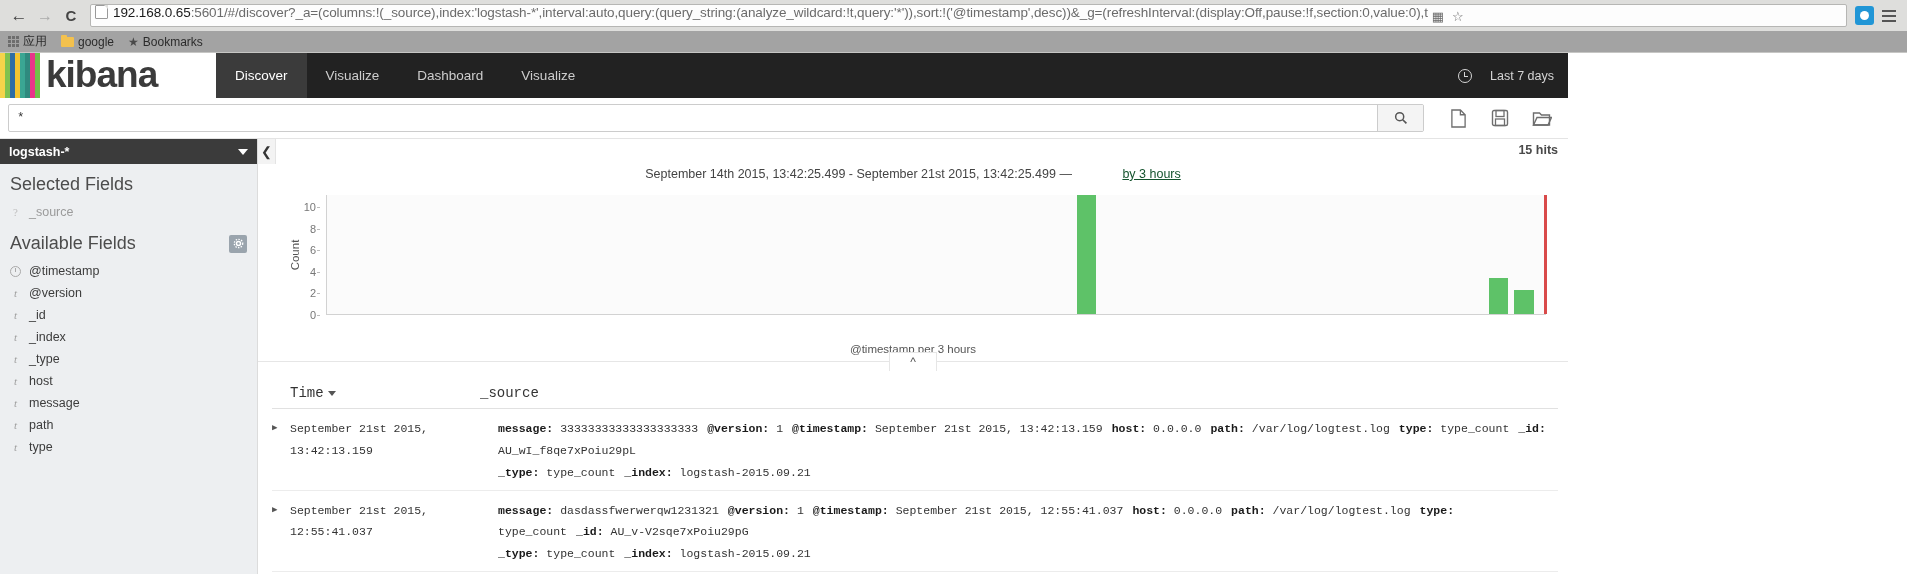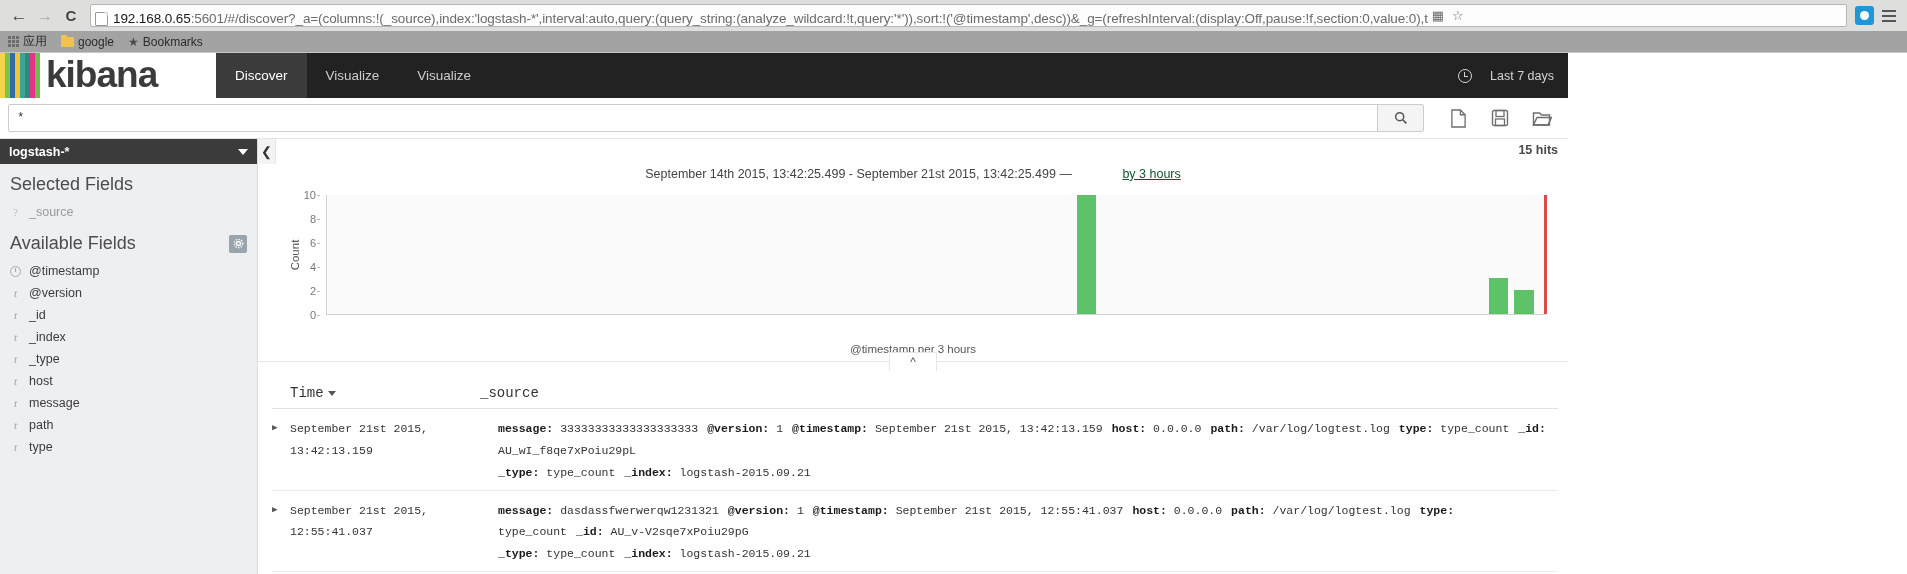--- a/index.html
+++ b/index.html
@@ -35,21 +35,21 @@
   .nav-btn.fwd { color: #aaa; }
   .nav-btn.reload { font-size: 15px; color: #444; font-weight: 600; }
   .omnibox {
     flex: 1 1 auto;
     height: 23px;
     background: #fdfdfd;
     border: 1px solid #b6b6b4;
     border-radius: 2px;
     margin: 0 4px 0 6px;
     display: flex;
-    align-items: flex-end;
+    align-items: flex-start;
     padding: 0 4px;
     overflow: hidden;
   }
   .page-icon {
     width: 13px; height: 14px;
     border: 1px solid #9a9a9a;
     border-radius: 1px;
     background: #fff;
     margin-right: 5px;
     flex: 0 0 auto;
@@ -321,21 +321,21 @@
     position: absolute;
     left: 0; top: 50%;
     transform: translateY(-50%) rotate(-90deg);
     transform-origin: center;
     font-size: 11.5px;
     color: #555;
     white-space: nowrap;
   }
   .yticks {
     position: absolute;
-    left: 16px; top: 0; bottom: 0;
+    left: 16px; top: 12px; bottom: 0;
     width: 24px;
   }
   .ytick {
     position: absolute;
     right: 4px;
     font-size: 11px;
     color: #777;
     transform: translateY(-50%);
     white-space: nowrap;
   }
@@ -517,20 +517,23 @@
     </div>
 
     <div class="kb-tabs">
       <div class="kb-tab active">
           <span>Discover</span>
         </div>
       <div class="kb-tab">
           <span>Visualize</span>
         </div>
       <div class="kb-tab">
+          <span>Dashboard</span>
+        </div>
+      <div class="kb-tab">
           <span>Visualize</span>
         </div>
     </div>
 
     <div class="kb-nav-right">
       <span class="clock-ico"></span>
       <span>Last 7 days</span>
     </div>
   </div>
 

